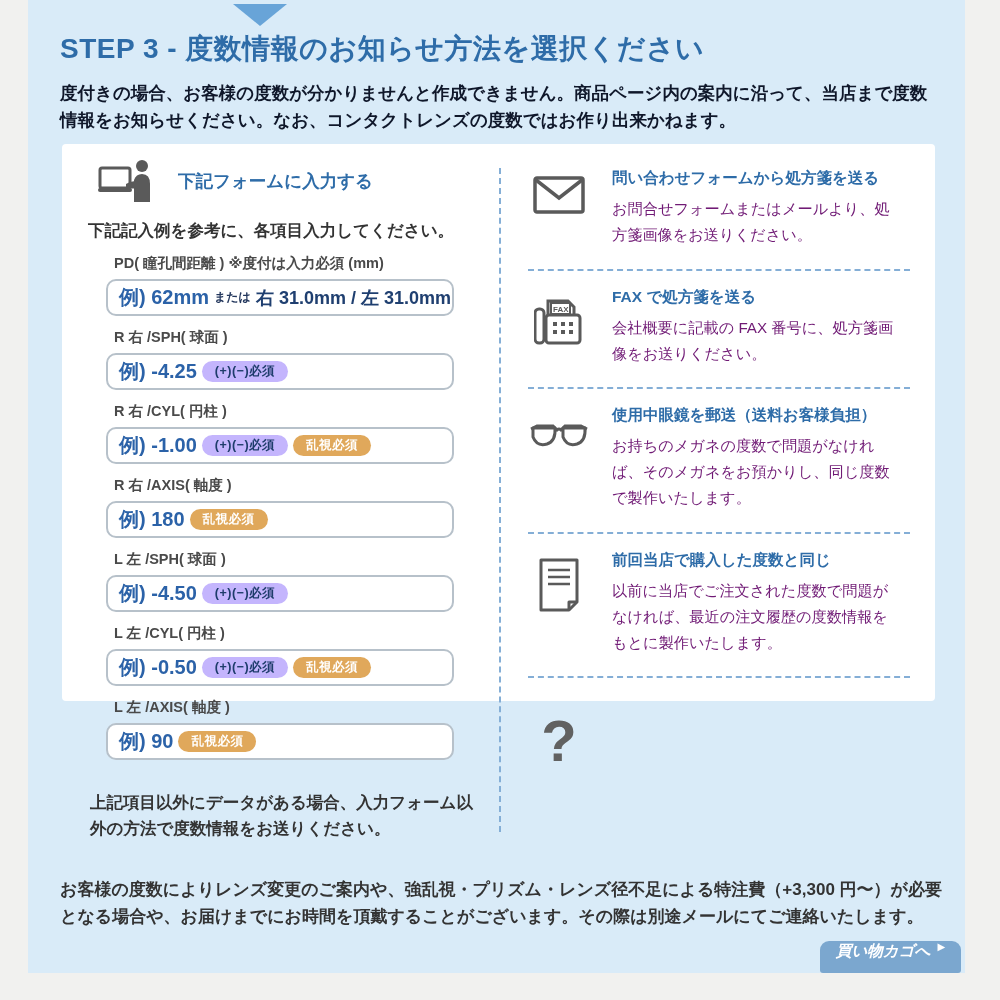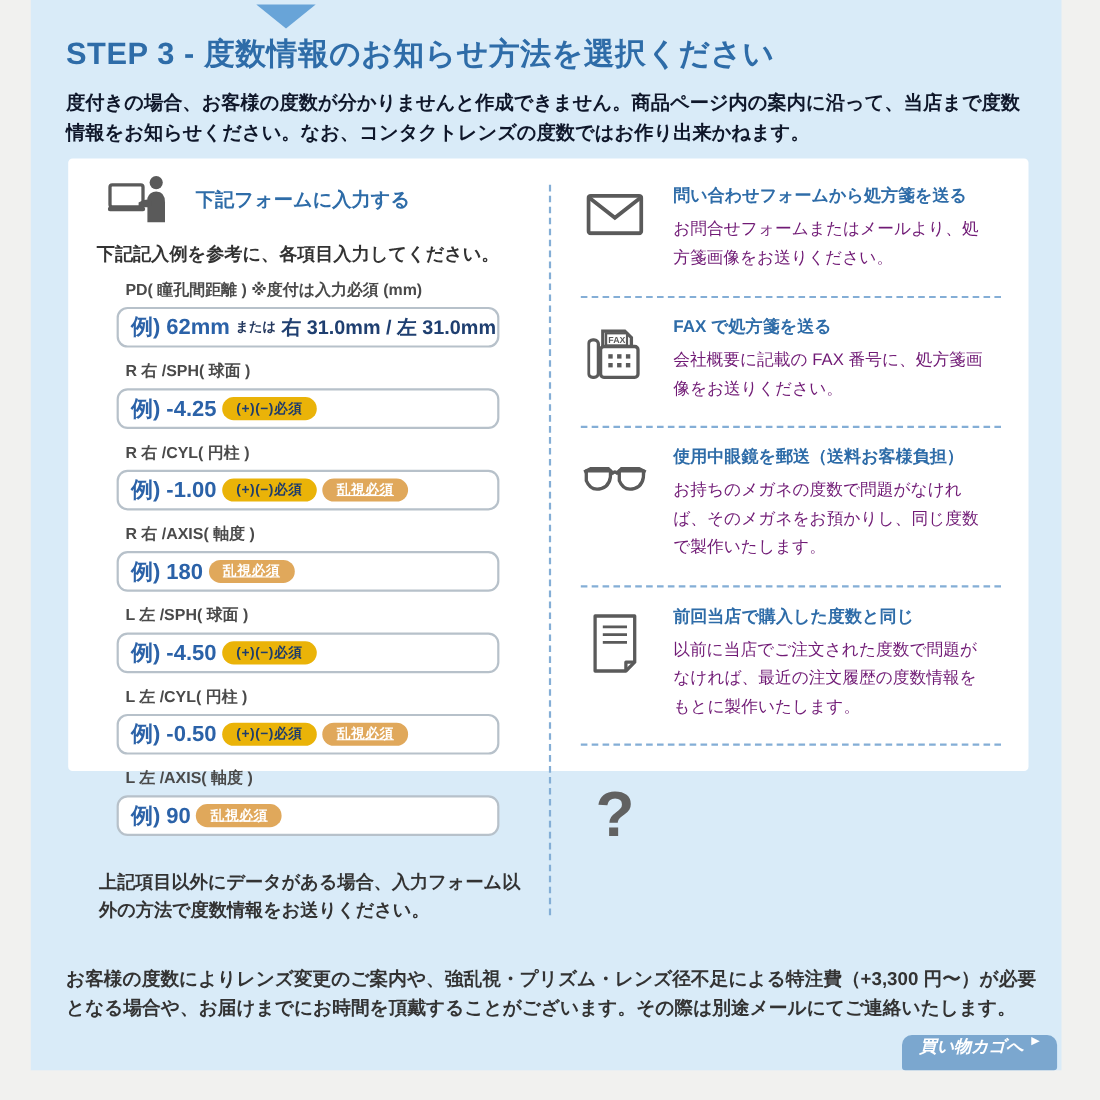--- a/index.html
+++ b/index.html
@@ -46,22 +46,22 @@
     height:37px; border:2px solid #b7c1ca; border-radius:10px; background:#fff;
     display:flex; align-items:center; padding:0 11px; gap:5px; white-space:nowrap;
   }
   .example { font-size:20px; font-weight:bold; color:#2b62a8; }
   .connector { font-size:12px; font-weight:bold; color:#22365c; }
   .example2 { font-size:18px; font-weight:bold; color:#1f3f70; }
   .pill {
     font-size:12.5px; font-weight:bold; padding:4px 13px; border-radius:999px;
     line-height:1; letter-spacing:0.5px;
   }
-  .pill-blue { background:#eab308; color:#1e3c6b;text-align:right; }
-  .pill-orange { background:#e0a85b; color:#fff;text-decoration:underline; }
+  .pill-blue { background:#c4b5fd; color:#1e3c6b;text-align:right; }
+  .pill-orange { background:#e0a85b; color:#fff; }
   .form-note {
     margin-top:30px; margin-left:2px; width:392px;
     font-size:16.5px; font-weight:600; line-height:1.55; color:#333;
   }
   
   .v-sep {
     position:absolute; left:437px; top:24px; height:664px; width:0;
     border-left:2px dashed #84aed6;
   }
   

